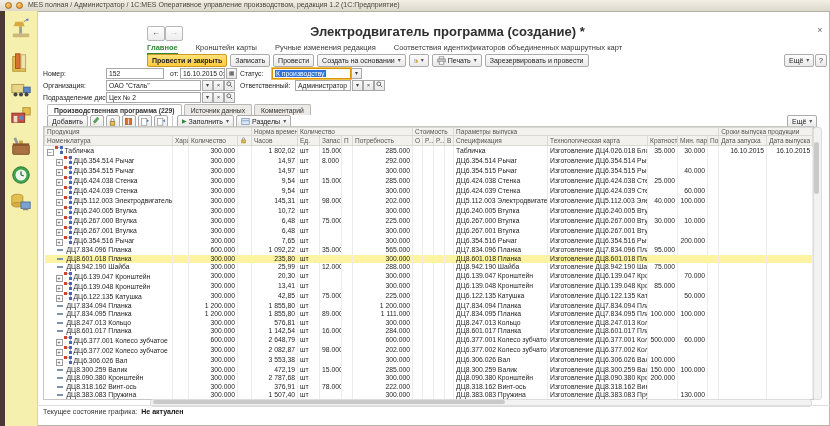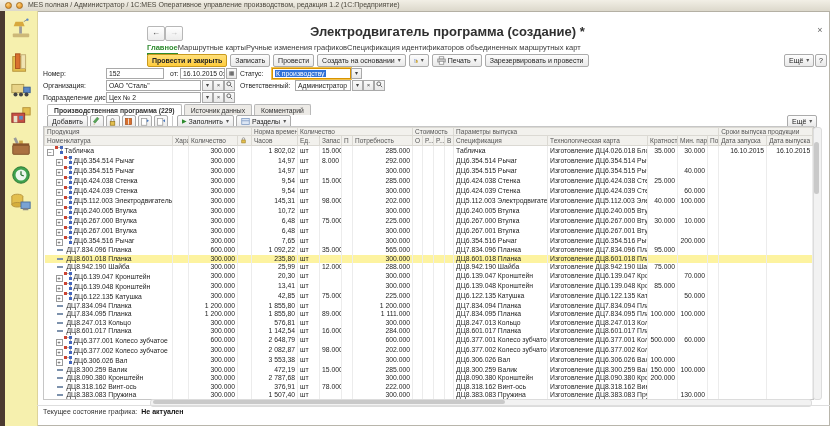--- a/index.html
+++ b/index.html
@@ -17,21 +17,21 @@
   .leftstrip{position:absolute;left:0;top:11px;width:5px;height:415px;background:#4b3a30;}
   .sidebar{position:absolute;left:5px;top:11px;width:32px;height:415px;background:#f6f0ae;border-right:1px solid #ddd39a;}
   .sideicon{position:absolute;left:5px;width:22px;height:22px;cursor:pointer;}
   .sideicon svg{width:22px;height:22px;display:block;}
   
   .navbtn{position:absolute;top:26px;width:16px;height:13px;border:1px solid #b7b7b7;background:linear-gradient(#fff,#ececec);
     font-size:8px;line-height:11px;text-align:center;border-radius:2px;}
   .navbtn.back{left:147px;color:#444}.navbtn.fwd{left:165px;color:#bbb}
   .page-title{position:absolute;left:310px;top:24px;font-size:13px;font-weight:bold;color:#2f2f2f;white-space:nowrap;}
   .page-close{position:absolute;left:814px;top:24px;width:12px;height:12px;font-size:9px;line-height:12px;text-align:center;color:#666;}
-  .navtabs{position:absolute;left:147px;top:43px;display:flex;font-size:7.5px;white-space:nowrap;}
+  .navtabs{position:absolute;left:147px;top:43px;display:flex;gap:18px;font-size:7.5px;white-space:nowrap;}
   .navtabs .tab{color:#3a3a3a;}
   .navtabs .tab.active{color:#2e8b2e;font-weight:bold;border-bottom:2px solid #2e8b2e;padding-bottom:1px;}
   
   .cmdbar{position:absolute;left:147px;top:54px;display:flex;gap:3px;align-items:center;}
   .btn{height:13px;box-sizing:border-box;border:1px solid #ababab;border-radius:2px;
     background:linear-gradient(#fdfdfd,#e9e9e9);font-size:7px;line-height:11px;padding:0 4px;color:#222;white-space:nowrap;display:inline-flex;align-items:center;gap:2px;}
   .btn.primary{background:linear-gradient(#ffe07a,#ffcc3d);border-color:#c99a1e;font-weight:bold;}
   .caret::after{content:"▾";font-size:6px;color:#555;margin-left:1px;}
   .iconbtn{width:20px;justify-content:center;}
   .right-more{position:absolute;left:784px;top:54px;}
@@ -157,23 +157,23 @@
     </div>
   </div>
 
   <div class="navbtn back">←</div>
   <div class="navbtn fwd">→</div>
   <div class="page-title">Электродвигатель программа (создание) *</div>
   <div class="page-close">×</div>
 
   <div class="navtabs">
     <span class="tab active">Главное</span>
-    <span class="tab">Маршрутные карты</span>
-    <span class="tab">Ручные изменения графиков</span>
-    <span class="tab">Спецификация идентификаторов объединенных маршрутных карт</span>
+    <span class="tab">Кронштейн карты</span>
+    <span class="tab">Ручные изменения редакция</span>
+    <span class="tab">Соответствия идентификаторов объединенных маршрутных карт</span>
   </div>
 
   <div class="cmdbar">
     <span class="btn primary">Провести и закрыть</span>
     <span class="btn">Записать</span>
     <span class="btn">Провести</span>
     <span class="btn caret">Создать на основании</span>
     <span class="btn caret iconbtn">
         <svg viewBox="0 0 12 12" width="10" height="10">
           <rect x="1" y="2" width="7" height="8" fill="#dfe6f5" stroke="#8090c0"></rect>

